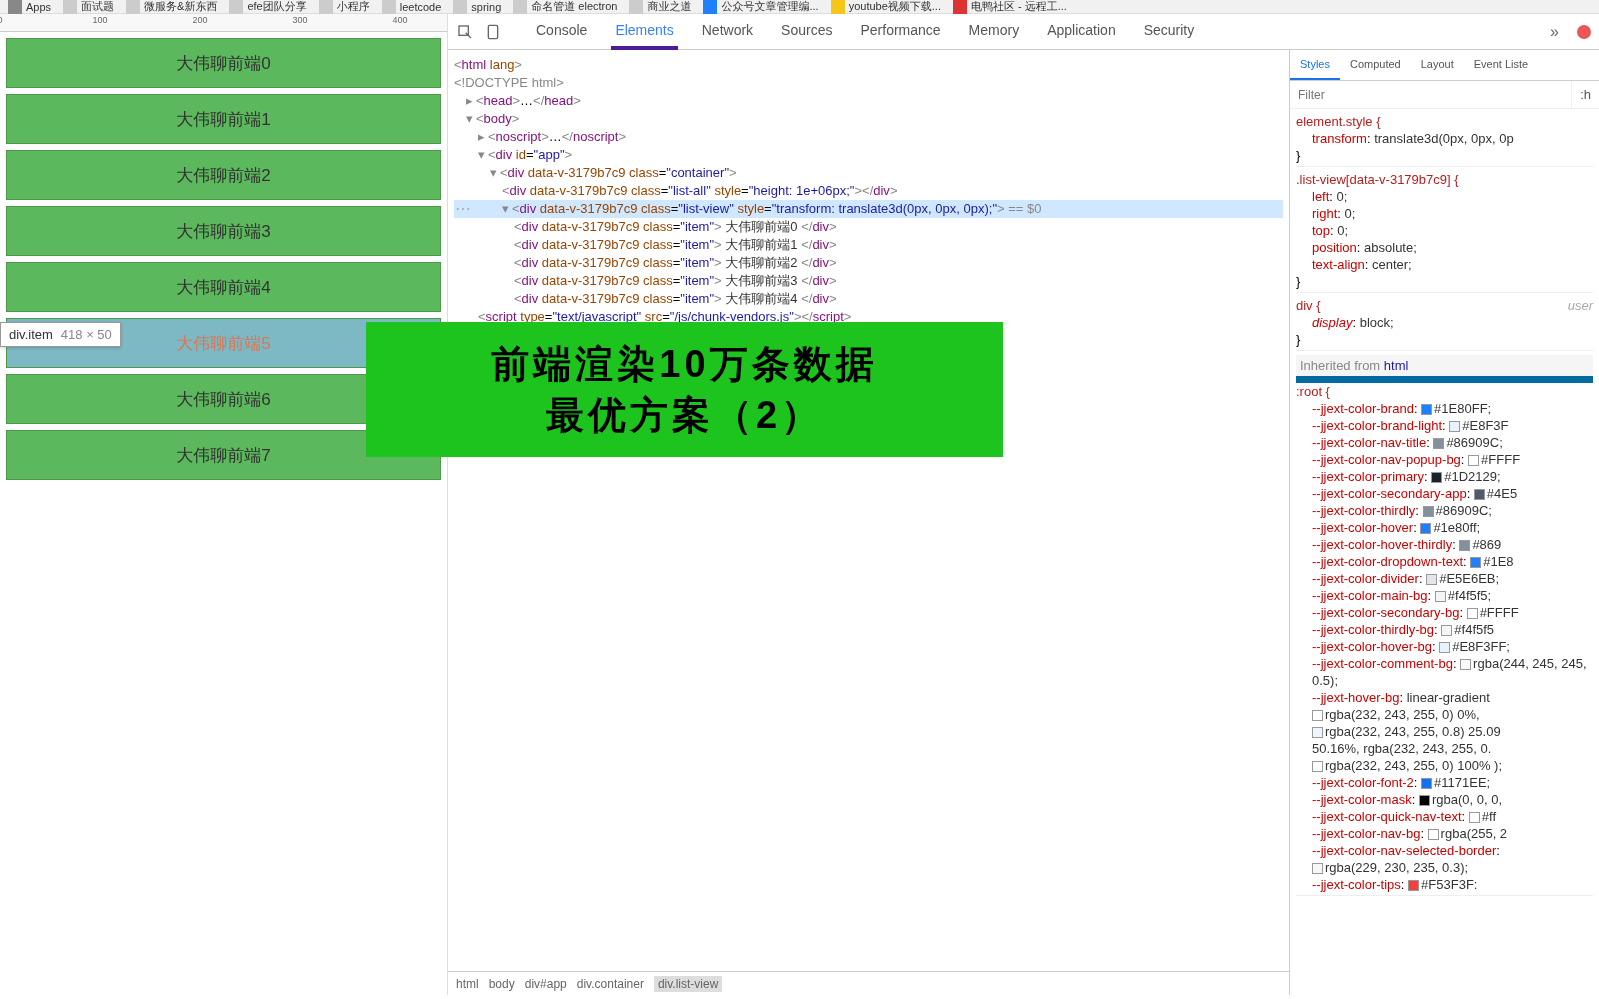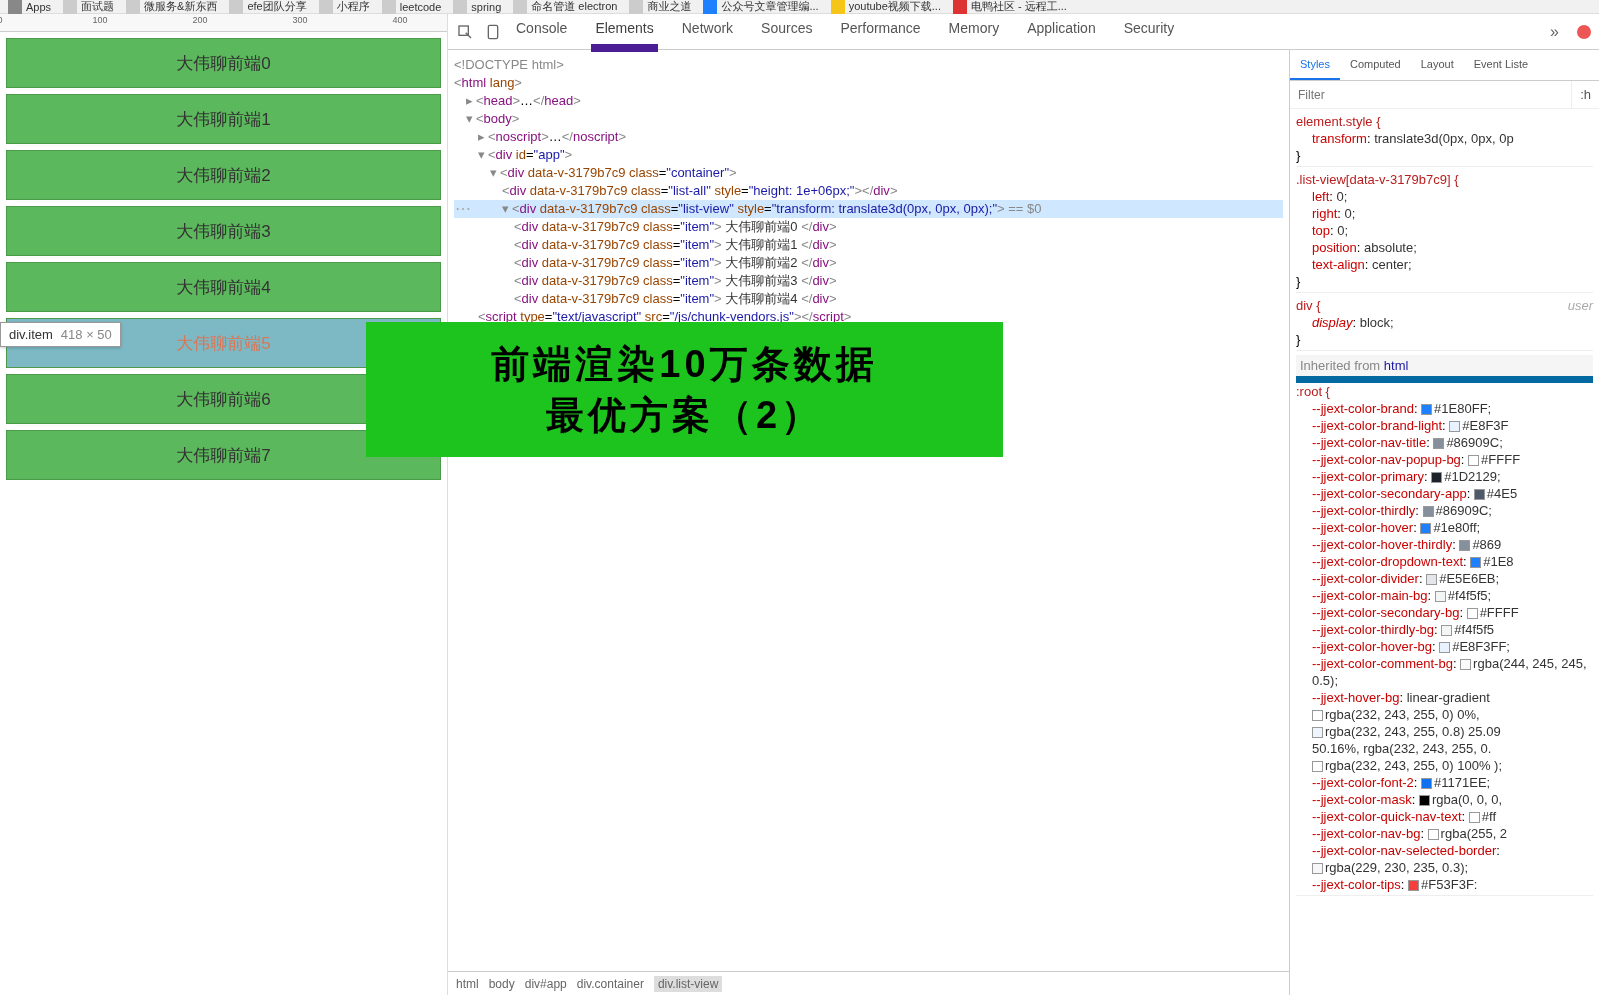--- a/index.html
+++ b/index.html
@@ -28,23 +28,23 @@
 .tooltip-label { color: #333; }
 .tooltip-dim { color: #888; }
 
 .overlay-banner { position: absolute; left: 366px; top: 322px; width: 637px; height: 135px; background: #1ec41e; display: flex; flex-direction: column; align-items: center; justify-content: center; font-size: 38px; font-weight: bold; color: #000; z-index: 100; letter-spacing: 4px; font-family: "SimSun", serif; }
 
 
 .devtools { flex: 1; display: flex; flex-direction: column; }
 .devtools-toolbar { height: 36px; display: flex; align-items: center; border-bottom: 1px solid #ccc; padding: 0 8px; gap: 10px; }
 .toolbar-icon { width: 18px; height: 18px; cursor: pointer; display: flex; align-items: center; justify-content: center; color: #666; }
 .toolbar-icon svg { width: 16px; height: 16px; }
-.devtools-tabs { display: flex; gap: 20px; }
+.devtools-tabs { display: flex; gap: 20px; margin-left: 20px; }
 .devtools-tab { padding: 8px 4px; font-size: 14px; color: #555; cursor: pointer; }
-.devtools-tab.active { color: #404040; border-bottom: 8px solid #4c1d95; }
+.devtools-tab.active { color: #3b82f6; border-bottom: 4px solid #4c1d95; }
 .toolbar-more { margin-left: auto; color: #666; cursor: pointer; }
 .toolbar-close { width: 14px; height: 14px; background: #e55; border-radius: 50%; margin-left: 8px; }
 
 .devtools-body { flex: 1; display: flex; overflow: hidden; }
 
 
 .elements-panel { flex: 1; display: flex; flex-direction: column; overflow: hidden; }
 .dom-tree { flex: 1; padding: 6px; font-family: Menlo, Consolas, monospace; font-size: 13px; line-height: 18px; overflow: auto; }
 .dom-line { white-space: nowrap; }
 .dom-line.selected { background: #cfe7ff; }
@@ -195,22 +195,22 @@
         <div class="devtools-tab">Application</div>
         <div class="devtools-tab">Security</div>
       </div>
       <div class="toolbar-more">»</div>
       <div class="toolbar-close"></div>
     </div>
 
     <div class="devtools-body">
       <div class="elements-panel">
         <div class="dom-tree">
+          <div class="dom-line"><span class="tag-bracket">&lt;</span><span class="tag-name">html</span> <span class="attr-name">lang</span><span class="tag-bracket">&gt;</span></div>
           <div class="dom-line comment">&lt;!DOCTYPE html&gt;</div>
-          <div class="dom-line"><span class="tag-bracket">&lt;</span><span class="tag-name">html</span> <span class="attr-name">lang</span><span class="tag-bracket">&gt;</span></div>
           <div class="dom-line indent-1"><span class="toggle">▸</span><span class="tag-bracket">&lt;</span><span class="tag-name">head</span><span class="tag-bracket">&gt;</span><span>…</span><span class="tag-bracket">&lt;/</span><span class="tag-name">head</span><span class="tag-bracket">&gt;</span></div>
           <div class="dom-line indent-1"><span class="toggle">▾</span><span class="tag-bracket">&lt;</span><span class="tag-name">body</span><span class="tag-bracket">&gt;</span></div>
           <div class="dom-line indent-2"><span class="toggle">▸</span><span class="tag-bracket">&lt;</span><span class="tag-name">noscript</span><span class="tag-bracket">&gt;</span><span>…</span><span class="tag-bracket">&lt;/</span><span class="tag-name">noscript</span><span class="tag-bracket">&gt;</span></div>
           <div class="dom-line indent-2"><span class="toggle">▾</span><span class="tag-bracket">&lt;</span><span class="tag-name">div</span> <span class="attr-name">id</span>=<span class="attr-value">"<span>app</span>"</span><span class="tag-bracket">&gt;</span></div>
           <div class="dom-line indent-3"><span class="toggle">▾</span><span class="tag-bracket">&lt;</span><span class="tag-name">div</span> <span class="attr-name">data-v-3179b7c9</span> <span class="attr-name">class</span>=<span class="attr-value">"<span>container</span>"</span><span class="tag-bracket">&gt;</span></div>
           <div class="dom-line indent-4"><span class="tag-bracket">&lt;</span><span class="tag-name">div</span> <span class="attr-name">data-v-3179b7c9</span> <span class="attr-name">class</span>=<span class="attr-value">"<span>list-all</span>"</span> <span class="attr-name">style</span>=<span class="attr-value">"<span>height: 1e+06px;</span>"</span><span class="tag-bracket">&gt;&lt;/</span><span class="tag-name">div</span><span class="tag-bracket">&gt;</span></div>
           <div class="dom-line indent-4 selected"><span class="dots">⋯</span><span class="toggle">▾</span><span class="tag-bracket">&lt;</span><span class="tag-name">div</span> <span class="attr-name">data-v-3179b7c9</span> <span class="attr-name">class</span>=<span class="attr-value">"<span>list-view</span>"</span> <span class="attr-name">style</span>=<span class="attr-value">"<span>transform: translate3d(0px, 0px, 0px);</span>"</span><span class="tag-bracket">&gt;</span> <span class="comment">== $0</span></div>
           <div class="dom-line indent-5"><span class="tag-bracket">&lt;</span><span class="tag-name">div</span> <span class="attr-name">data-v-3179b7c9</span> <span class="attr-name">class</span>=<span class="attr-value">"<span>item</span>"</span><span class="tag-bracket">&gt;</span> <span class="tag-text">大伟聊前端0</span> <span class="tag-bracket">&lt;/</span><span class="tag-name">div</span><span class="tag-bracket">&gt;</span></div>
           <div class="dom-line indent-5"><span class="tag-bracket">&lt;</span><span class="tag-name">div</span> <span class="attr-name">data-v-3179b7c9</span> <span class="attr-name">class</span>=<span class="attr-value">"<span>item</span>"</span><span class="tag-bracket">&gt;</span> <span class="tag-text">大伟聊前端1</span> <span class="tag-bracket">&lt;/</span><span class="tag-name">div</span><span class="tag-bracket">&gt;</span></div>
           <div class="dom-line indent-5"><span class="tag-bracket">&lt;</span><span class="tag-name">div</span> <span class="attr-name">data-v-3179b7c9</span> <span class="attr-name">class</span>=<span class="attr-value">"<span>item</span>"</span><span class="tag-bracket">&gt;</span> <span class="tag-text">大伟聊前端2</span> <span class="tag-bracket">&lt;/</span><span class="tag-name">div</span><span class="tag-bracket">&gt;</span></div>

